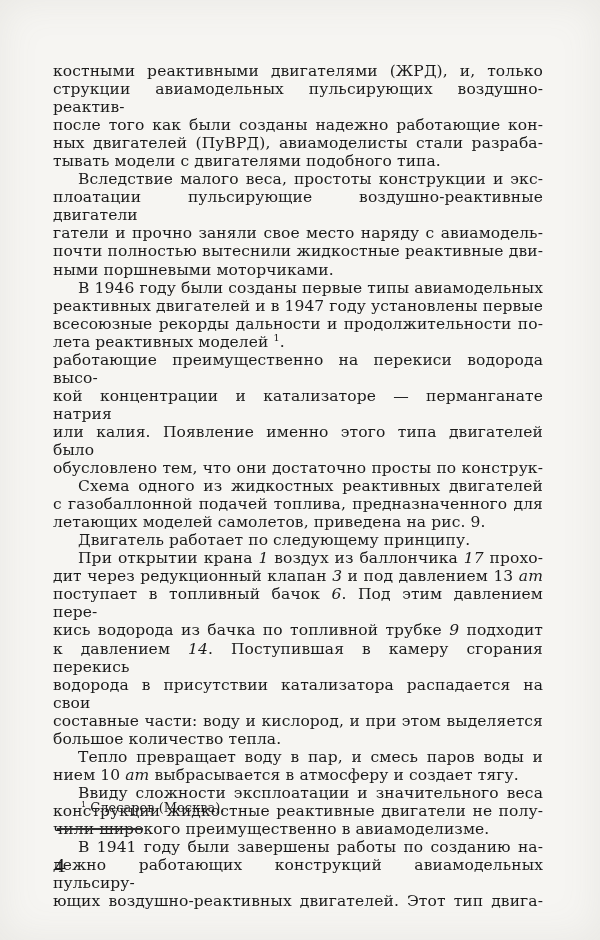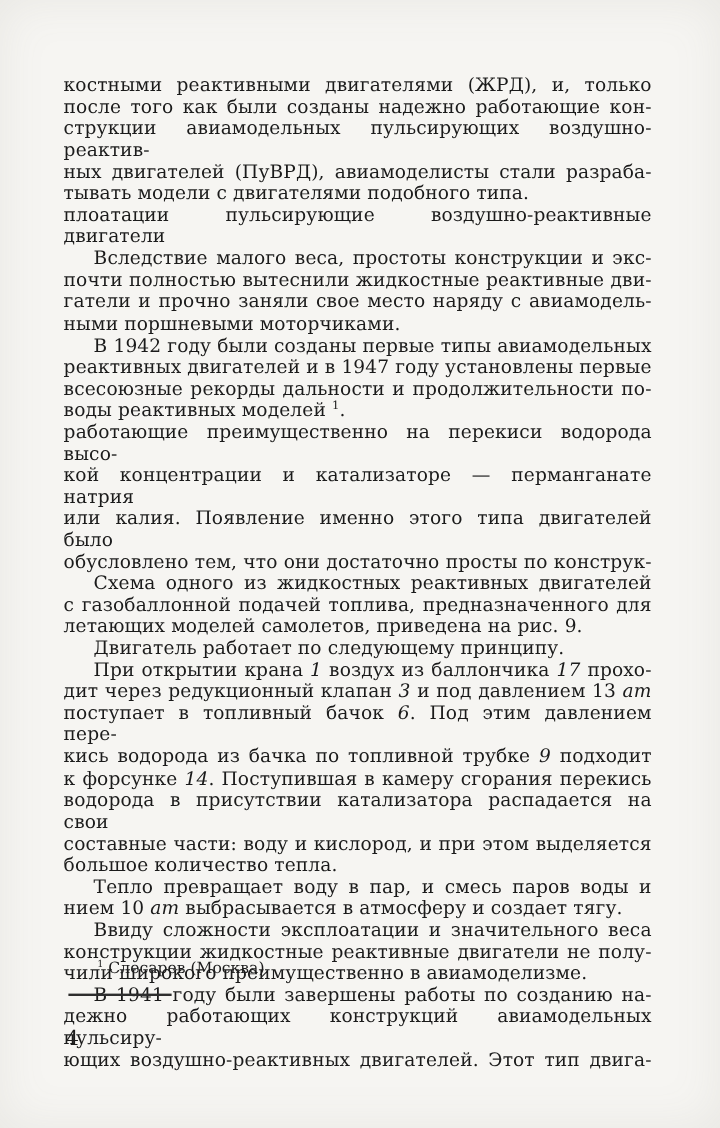--- a/index.html
+++ b/index.html
@@ -54,46 +54,46 @@
     font-size: 17px;
     font-weight: 500;
   }
 </style>
 </head>
 <body>
 
 <div class="page">
   <div class="textblock" id="textblock">
       <div class="line"><span>костными реактивными двигателями (ЖРД), и, только</span></div>
+      <div class="line"><span>струкции авиамодельных пульсирующих воздушно-реактив-</span></div>
       <div class="line"><span>после того как были созданы надежно работающие кон-</span></div>
-      <div class="line"><span>струкции авиамодельных пульсирующих воздушно-реактив-</span></div>
       <div class="line"><span>ных двигателей (ПуВРД), авиамоделисты стали разраба-</span></div>
       <div class="line end"><span>тывать модели с двигателями подобного типа.</span></div>
+      <div class="line ind"><span>Вследствие малого веса, простоты конструкции и экс-</span></div>
       <div class="line"><span>плоатации пульсирующие воздушно-реактивные двигатели</span></div>
-      <div class="line ind"><span>Вследствие малого веса, простоты конструкции и экс-</span></div>
+      <div class="line"><span>гатели и прочно заняли свое место наряду с авиамодель-</span></div>
       <div class="line"><span>почти полностью вытеснили жидкостные реактивные дви-</span></div>
-      <div class="line"><span>гатели и прочно заняли свое место наряду с авиамодель-</span></div>
       <div class="line end"><span>ными поршневыми моторчиками.</span></div>
-      <div class="line ind"><span>В 1942 году были созданы первые типы авиамодельных</span></div>
+      <div class="line ind"><span>В 1946 году были созданы первые типы авиамодельных</span></div>
       <div class="line"><span>реактивных двигателей и в 1947 году установлены первые</span></div>
       <div class="line"><span>всесоюзные рекорды дальности и продолжительности по-</span></div>
-      <div class="line end"><span>воды реактивных моделей </span><sup>1</sup><span>.</span></div>
+      <div class="line end"><span>лета реактивных моделей </span><sup>1</sup><span>.</span></div>
       <div class="line"><span>работающие преимущественно на перекиси водорода высо-</span></div>
       <div class="line"><span>кой концентрации и катализаторе — перманганате натрия</span></div>
       <div class="line"><span>или калия. Появление именно этого типа двигателей было</span></div>
       <div class="line"><span>обусловлено тем, что они достаточно просты по конструк-</span></div>
       <div class="line ind"><span>Схема одного из жидкостных реактивных двигателей</span></div>
       <div class="line"><span>с газобаллонной подачей топлива, предназначенного для</span></div>
       <div class="line end"><span>летающих моделей самолетов, приведена на рис. 9.</span></div>
       <div class="line ind end"><span>Двигатель работает по следующему принципу.</span></div>
       <div class="line ind"><span>При открытии крана </span><i>1</i><span> воздух из баллончика </span><i>17</i><span> прохо-</span></div>
       <div class="line"><span>дит через редукционный клапан </span><i>3</i><span> и под давлением 13 </span><i>ат</i></div>
       <div class="line"><span>поступает в топливный бачок </span><i>6</i><span>. Под этим давлением пере-</span></div>
       <div class="line"><span>кись водорода из бачка по топливной трубке </span><i>9</i><span> подходит</span></div>
-      <div class="line"><span>к форсунке </span><i>14</i><span>. Поступившая в камеру сгорания перекись</span></div>
+      <div class="line"><span>к давлением </span><i>14</i><span>. Поступившая в камеру сгорания перекись</span></div>
       <div class="line"><span>водорода в присутствии катализатора распадается на свои</span></div>
       <div class="line"><span>составные части: воду и кислород, и при этом выделяется</span></div>
       <div class="line end"><span>большое количество тепла.</span></div>
       <div class="line ind"><span>Тепло превращает воду в пар, и смесь паров воды и</span></div>
       <div class="line end"><span>нием 10 </span><i>ат</i><span> выбрасывается в атмосферу и создает тягу.</span></div>
       <div class="line ind"><span>Ввиду сложности эксплоатации и значительного веса</span></div>
       <div class="line"><span>конструкции жидкостные реактивные двигатели не полу-</span></div>
       <div class="line end"><span>чили широкого преимущественно в авиамоделизме.</span></div>
       <div class="line ind"><span>В 1941 году были завершены работы по созданию на-</span></div>
       <div class="line"><span>дежно работающих конструкций авиамодельных пульсиру-</span></div>

